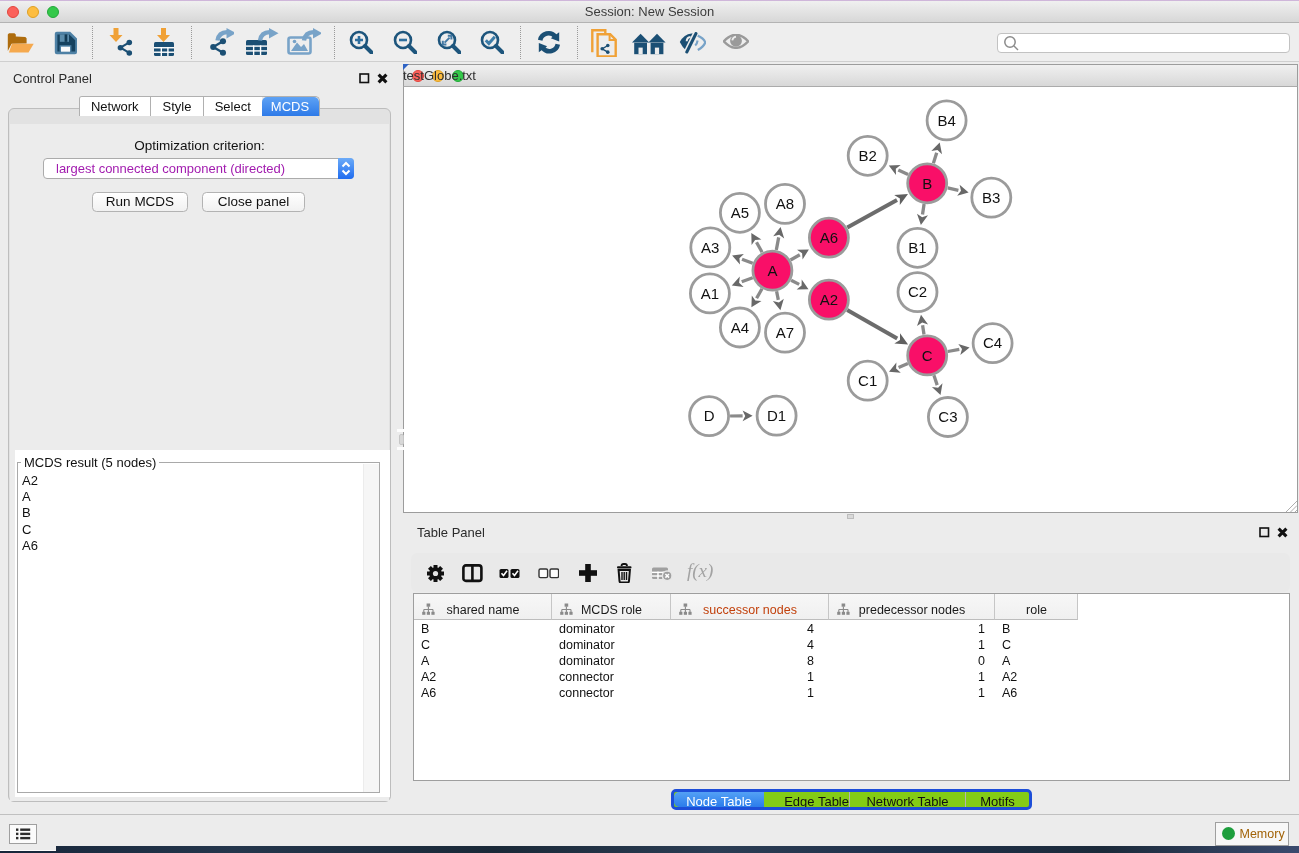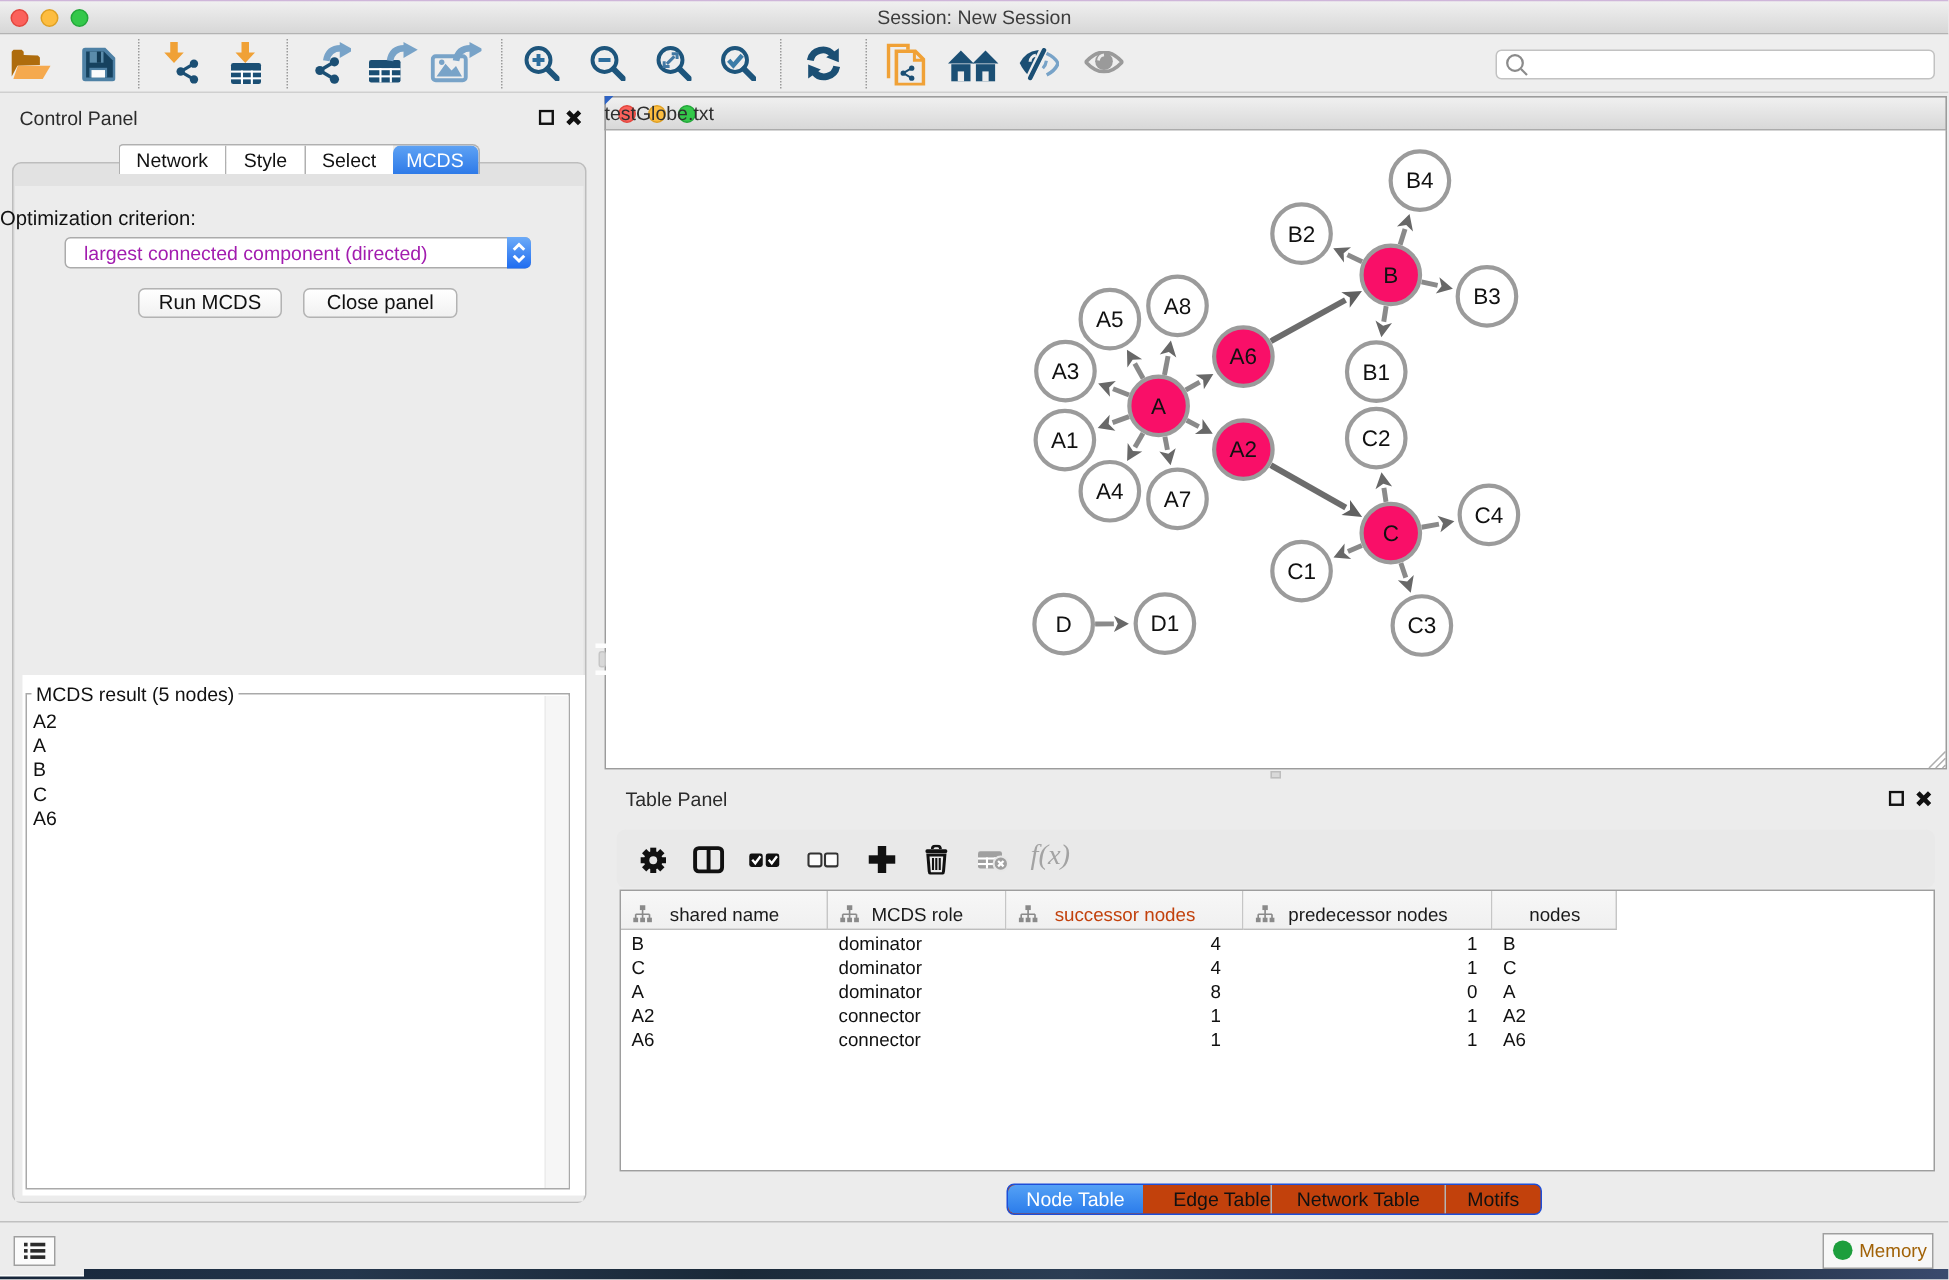--- a/index.html
+++ b/index.html
@@ -149,21 +149,21 @@
     <path d="M1.6 1.6 L9.4 9.4 M9.4 1.6 L1.6 9.4" stroke="#111" stroke-width="3.1"></path>
   </svg>
 <div class="abs" style="left:8px;top:108px;width:383px;height:694px;background:#e2e2e2;border:1px solid #bdbdbd;border-radius:6px"></div>
 <div class="abs" style="left:10px;top:124px;width:379px;height:677px;background:#ececec"></div>
 <div class="abs" style="left:78.5px;top:96px;height:20px;display:flex;border-radius:3px 5px 0 0;overflow:hidden;border:1px solid #b0b0b0;border-bottom:none">
     <div style="width:71.5px;background:#fff;border-right:1px solid #b0b0b0;color:#111;font-size:13px;text-align:center;line-height:19px">Network</div>
     <div style="width:53px;background:#fff;border-right:1px solid #b0b0b0;color:#111;font-size:13px;text-align:center;line-height:19px">Style</div>
     <div style="width:57.5px;background:#fff;color:#111;font-size:13px;text-align:center;line-height:19px">Select</div>
     <div style="width:57px;background:linear-gradient(#5ea2f4,#2e7ae8);border-radius:5px 5px 0 0;color:#fff;font-size:13px;text-align:center;line-height:19px">MCDS</div>
   </div>
-<div class="abs" style="left:0;top:138px;width:399px;font-size:13.5px;color:#111">Optimization criterion:</div>
+<div class="abs" style="left:0;top:138px;width:399px;text-align:center;font-size:13.5px;color:#111">Optimization criterion:</div>
 <div class="abs" style="left:43px;top:158px;width:311px;height:20.5px;background:#fff;border:1px solid #ababab;border-radius:4px"></div>
 <div class="abs" style="left:56px;top:161px;font-size:13px;color:#a21caf">largest connected component (directed)</div>
 <div class="abs" style="left:337.5px;top:158px;width:16.5px;height:20.5px;background:linear-gradient(#6cabf8,#1f6cf0);border-radius:0 4px 4px 0"></div>
 <svg style="position:absolute;left:339px;top:160px" width="14" height="17" viewBox="0 0 14 17">
     <path d="M3.5 6.5 L7 3 L10.5 6.5 M3.5 10.5 L7 14 L10.5 10.5" fill="none" stroke="#fff" stroke-width="2"></path>
   </svg>
 <div class="abs" style="left:92px;top:191.5px;width:96px;height:20px;background:linear-gradient(#fff,#f1f1f1);border:1px solid #b3b3b3;border-radius:4.5px;font-size:13.5px;color:#111;text-align:center;line-height:18px">Run MCDS</div>
 <div class="abs" style="left:202px;top:191.5px;width:103px;height:20px;background:linear-gradient(#fff,#f1f1f1);border:1px solid #b3b3b3;border-radius:4.5px;font-size:13.5px;color:#111;text-align:center;line-height:18px">Close panel</div>
 <div class="abs" style="left:15px;top:450px;width:375px;height:347px;background:#fff"></div>
 <div class="abs" style="left:16.5px;top:462px;width:363px;height:331px;border:1px solid #a9a9a9"></div>
@@ -329,21 +329,21 @@
 <div class="abs" style="left:413px;top:593px;width:877px;height:188px;background:#fff;border:1px solid #9e9e9e"></div>
 <div class="abs" style="left:414px;top:594px;width:138px;height:26px;background:linear-gradient(#f7f7f7,#f0f0f0);border-right:1px solid #c6c6c6;border-bottom:1px solid #bdbdbd"></div>
 <div class="abs" style="left:414px;top:603px;width:138px;text-align:center;font-size:12.5px;color:#1a1a1a">shared name</div>
 <div class="abs" style="left:552px;top:594px;width:119px;height:26px;background:linear-gradient(#f7f7f7,#f0f0f0);border-right:1px solid #c6c6c6;border-bottom:1px solid #bdbdbd"></div>
 <div class="abs" style="left:552px;top:603px;width:119px;text-align:center;font-size:12.5px;color:#1a1a1a">MCDS role</div>
 <div class="abs" style="left:671px;top:594px;width:158px;height:26px;background:linear-gradient(#f7f7f7,#f0f0f0);border-right:1px solid #c6c6c6;border-bottom:1px solid #bdbdbd"></div>
 <div class="abs" style="left:671px;top:603px;width:158px;text-align:center;font-size:12.5px;color:#c2410c">successor nodes</div>
 <div class="abs" style="left:829px;top:594px;width:166px;height:26px;background:linear-gradient(#f7f7f7,#f0f0f0);border-right:1px solid #c6c6c6;border-bottom:1px solid #bdbdbd"></div>
 <div class="abs" style="left:829px;top:603px;width:166px;text-align:center;font-size:12.5px;color:#1a1a1a">predecessor nodes</div>
 <div class="abs" style="left:995px;top:594px;width:83px;height:26px;background:linear-gradient(#f7f7f7,#f0f0f0);border-right:1px solid #c6c6c6;border-bottom:1px solid #bdbdbd"></div>
-<div class="abs" style="left:995px;top:603px;width:83px;text-align:center;font-size:12.5px;color:#1a1a1a">nodes</div>
+<div class="abs" style="left:995px;top:603px;width:83px;text-align:center;font-size:12.5px;color:#1a1a1a">role</div>
 <svg style="position:absolute;left:422px;top:603px" width="13" height="13" viewBox="0 0 13 13">
     <rect x="4.6" y="0.5" width="3.6" height="3.2" fill="#8a8a8a"></rect>
     <path d="M6.4 3.5 v3 M1.8 6.5 h9.2 M1.8 6.5 v2.5 M6.4 6.5 v2.5 M11 6.5 v2.5" stroke="#8a8a8a" stroke-width="1.1" fill="none"></path>
     <rect x="0.2" y="8.8" width="3.2" height="3" fill="#8a8a8a"></rect>
     <rect x="4.8" y="8.8" width="3.2" height="3" fill="#8a8a8a"></rect>
     <rect x="9.4" y="8.8" width="3.2" height="3" fill="#8a8a8a"></rect>
   </svg>
 <svg style="position:absolute;left:560px;top:603px" width="13" height="13" viewBox="0 0 13 13">
     <rect x="4.6" y="0.5" width="3.6" height="3.2" fill="#8a8a8a"></rect>
     <path d="M6.4 3.5 v3 M1.8 6.5 h9.2 M1.8 6.5 v2.5 M6.4 6.5 v2.5 M11 6.5 v2.5" stroke="#8a8a8a" stroke-width="1.1" fill="none"></path>
@@ -383,21 +383,21 @@
 <div class="abs" style="left:421px;top:669.7px;font-size:12.5px;color:#111">A2</div>
 <div class="abs" style="left:559px;top:669.7px;font-size:12.5px;color:#111">connector</div>
 <div class="abs" style="left:700px;top:669.7px;width:114px;text-align:right;font-size:12.5px;color:#111">1</div>
 <div class="abs" style="left:860px;top:669.7px;width:125px;text-align:right;font-size:12.5px;color:#111">1</div>
 <div class="abs" style="left:1002px;top:669.7px;font-size:12.5px;color:#111">A2</div>
 <div class="abs" style="left:421px;top:685.6px;font-size:12.5px;color:#111">A6</div>
 <div class="abs" style="left:559px;top:685.6px;font-size:12.5px;color:#111">connector</div>
 <div class="abs" style="left:700px;top:685.6px;width:114px;text-align:right;font-size:12.5px;color:#111">1</div>
 <div class="abs" style="left:860px;top:685.6px;width:125px;text-align:right;font-size:12.5px;color:#111">1</div>
 <div class="abs" style="left:1002px;top:685.6px;font-size:12.5px;color:#111">A6</div>
-<div class="abs" style="left:671px;top:789px;height:21px;display:flex;border:1px solid #1d4ed8;border-radius:5px;overflow:hidden;background:#c2410c">
+<div class="abs" style="left:671px;top:789px;height:21px;display:flex;border:3px solid #1d4ed8;border-radius:5px;overflow:hidden;background:#84cc16">
     <div style="width:90px;background:linear-gradient(#54a1f5,#2b7ceb);color:#fff;font-size:13px;text-align:center;line-height:20px;border-radius:5px 0 0 5px">Node Table</div>
     <div style="width:86px;border-right:1px solid #b4b4b4;color:#111;font-size:13px;text-align:right;line-height:20px">Edge Table</div>
     <div style="width:116px;border-right:1px solid #b4b4b4;color:#111;font-size:13px;text-align:center;line-height:20px">Network Table</div>
     <div style="width:63px;color:#111;font-size:13px;text-align:center;line-height:20px">Motifs</div>
   </div>
 <div class="abs" style="left:0;top:814px;width:1299px;height:32px;background:#ececec;border-top:1px solid #c0c0c0"></div>
 <div class="abs" style="left:9px;top:824px;width:28px;height:20px;background:#fbfbfb;border:1px solid #9f9f9f"></div>
 <svg style="position:absolute;left:16px;top:828px" width="15" height="12" viewBox="0 0 15 12">
     <rect x="0" y="0.5" width="2.4" height="2.4" fill="#2b2b2b"></rect>
     <rect x="4.2" y="0.5" width="10" height="2.4" fill="#2b2b2b"></rect>

